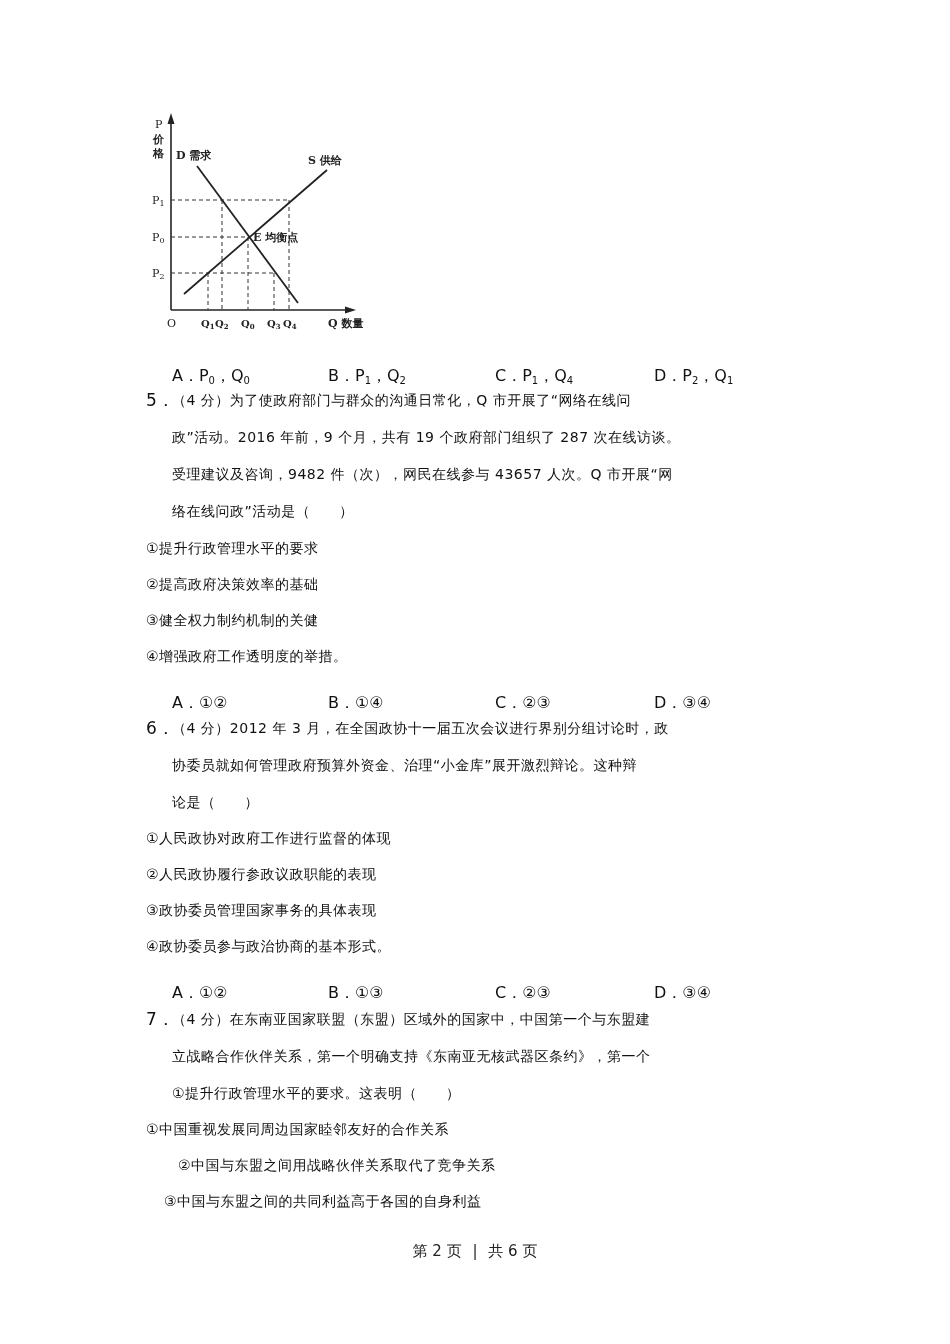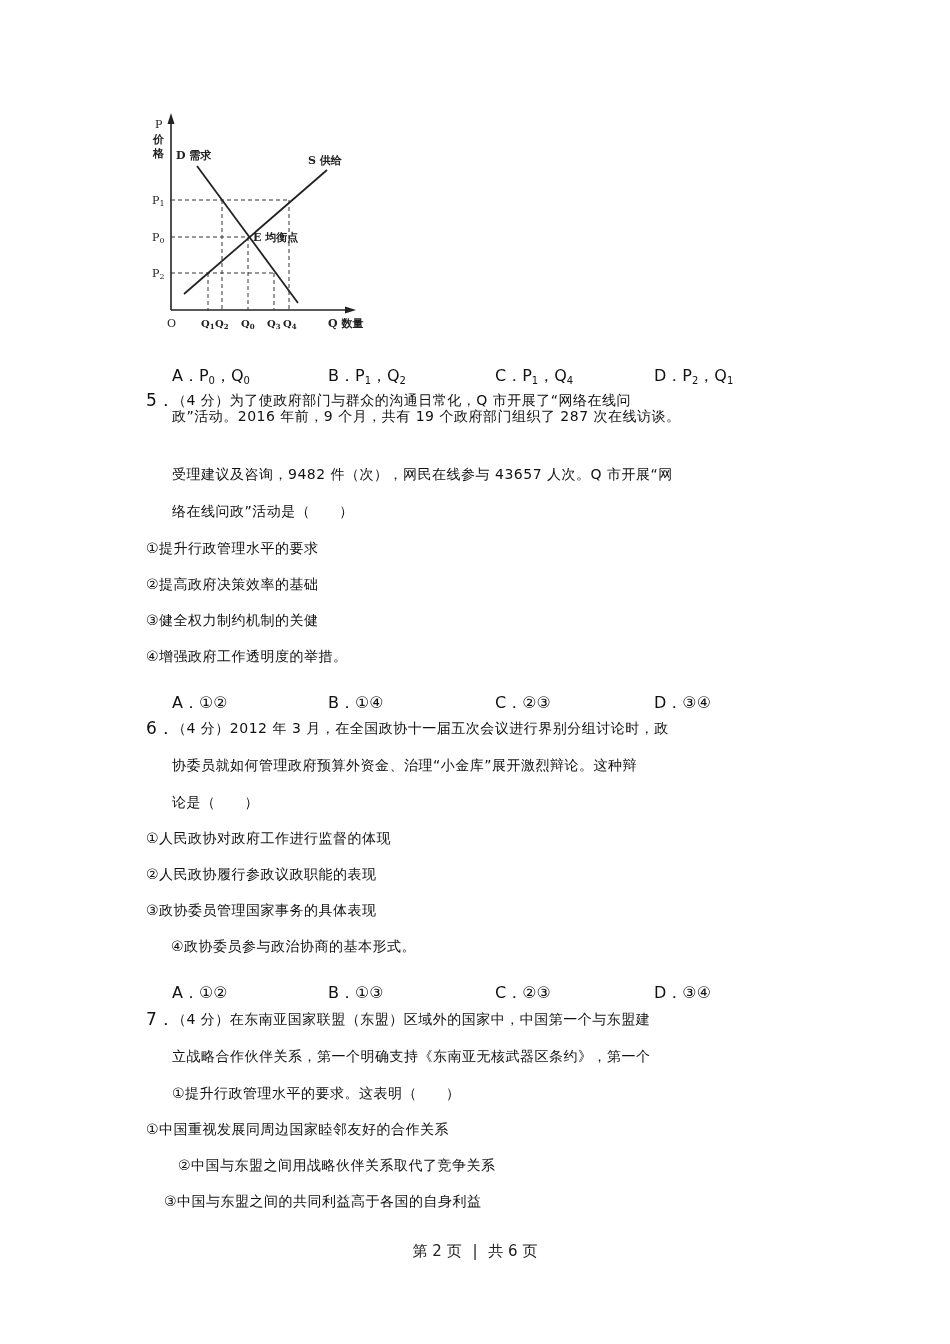--- a/index.html
+++ b/index.html
@@ -80,21 +80,21 @@
       <span>C．</span><span>P</span><sub>1</sub>，<span>Q</span><sub>4</sub>
     </span>
     <span class="opt" style="left:482px;">
       <span>D．</span><span>P</span><sub>2</sub>，<span>Q</span><sub>1</sub>
     </span>
   </div>
 
   <div>
     <span class="line qnum" style="top:388px;">5．</span>
     <span class="line indent" style="top:388px;">（4 分）为了使政府部门与群众的沟通日常化，Q 市开展了“网络在线问</span>
-    <span class="line indent" style="top:404px;">政”活动。2016 年前，9 个月，共有 19 个政府部门组织了 287 次在线访谈。</span>
+    <span class="line indent" style="top:425px;">政”活动。2016 年前，9 个月，共有 19 个政府部门组织了 287 次在线访谈。</span>
     <span class="line indent" style="top:462px;">受理建议及咨询，9482 件（次），网民在线参与 43657 人次。Q 市开展“网</span>
     <span class="line indent" style="top:499px;">络在线问政”活动是（　　）</span>
     <span class="line opt-line" style="top:536px;">①提升行政管理水平的要求</span>
     <span class="line opt-line" style="top:572px;">②提高政府决策效率的基础</span>
     <span class="line opt-line" style="top:608px;">③健全权力制约机制的关健</span>
     <span class="line opt-line" style="top:644px;">④增强政府工作透明度的举措。</span>
     <div class="options" style="top:679px;">
       <span class="opt" style="left:0px;">A．①②</span>
       <span class="opt" style="left:156px;">B．①④</span>
       <span class="opt" style="left:323px;">C．②③</span>
@@ -103,21 +103,21 @@
   </div>
 
   <div>
     <span class="line qnum" style="top:716px;">6．</span>
     <span class="line indent" style="top:716px;">（4 分）2012 年 3 月，在全国政协十一届五次会议进行界别分组讨论时，政</span>
     <span class="line indent" style="top:753px;">协委员就如何管理政府预算外资金、治理“小金库”展开激烈辩论。这种辩</span>
     <span class="line indent" style="top:790px;">论是（　　）</span>
     <span class="line opt-line" style="top:826px;">①人民政协对政府工作进行监督的体现</span>
     <span class="line opt-line" style="top:862px;">②人民政协履行参政议政职能的表现</span>
     <span class="line opt-line" style="top:898px;">③政协委员管理国家事务的具体表现</span>
-    <span class="line opt-line" style="top:934px;margin-left:25px;">④政协委员参与政治协商的基本形式。</span>
+    <span class="line opt-line" style="top:934px;">④政协委员参与政治协商的基本形式。</span>
     <div class="options" style="top:969px;">
       <span class="opt" style="left:0px;">A．①②</span>
       <span class="opt" style="left:156px;">B．①③</span>
       <span class="opt" style="left:323px;">C．②③</span>
       <span class="opt" style="left:482px;">D．③④</span>
     </div>
   </div>
 
   <div>
     <span class="line qnum" style="top:1007px;">7．</span>

